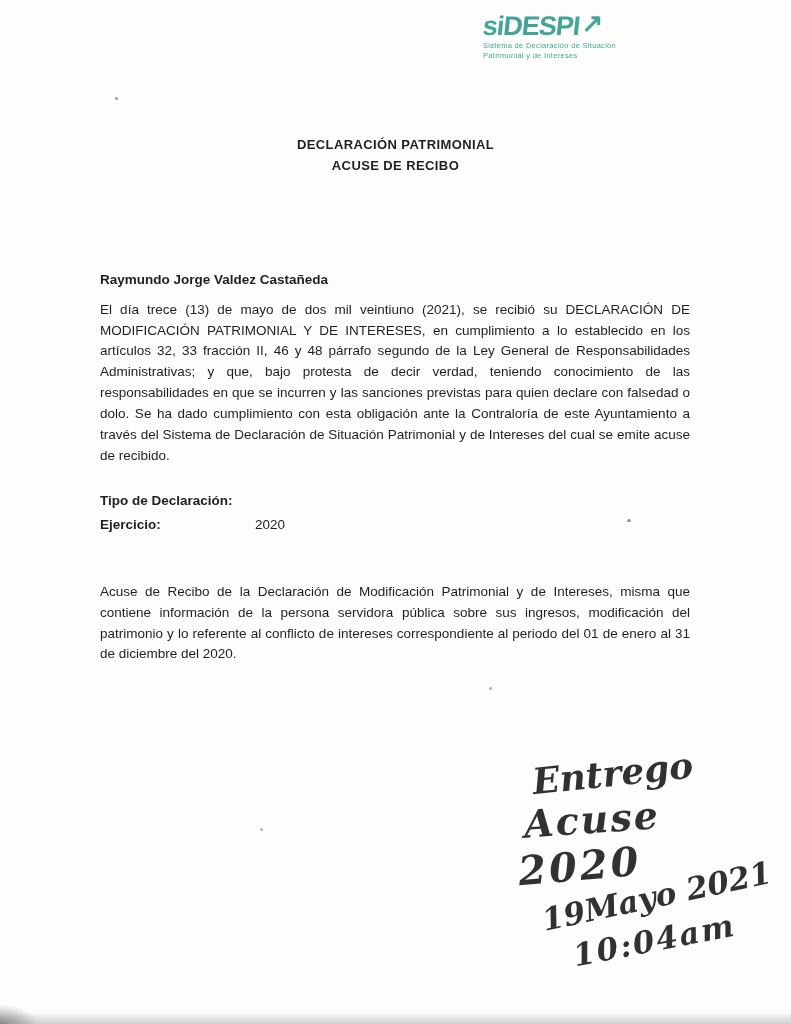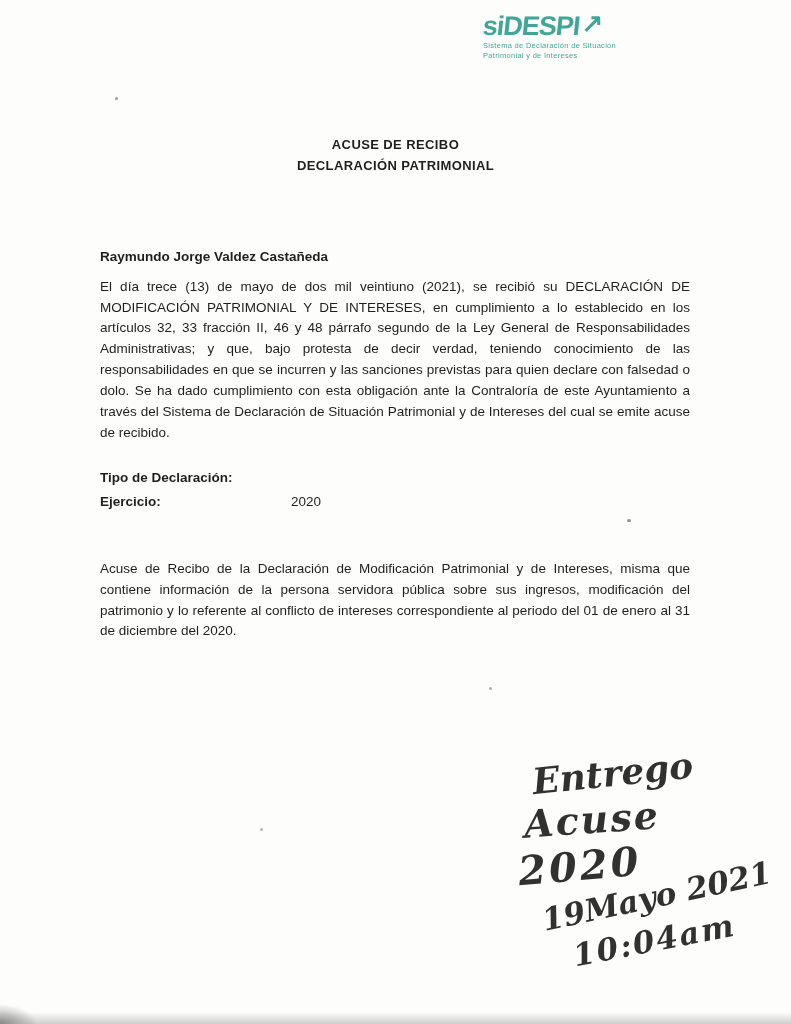--- a/index.html
+++ b/index.html
@@ -28,25 +28,25 @@
     transform:translateY(-3px);margin-left:2px;
   }
   .logo-tagline{font-size:7.5px;letter-spacing:.3px;margin-top:2px;}
   
   .title-block{
     margin-top:135px;text-align:center;
     font-weight:bold;font-size:13px;letter-spacing:.4px;line-height:1.6;
   }
   
   .content{margin:0 101px 0 100px;font-size:13.5px;}
-  .recipient{margin-top:72px;font-weight:bold;}
+  .recipient{margin-top:95px;font-weight:bold;}
   .para{margin-top:13px;text-align:justify;line-height:1.55;}
   
   .fields{margin-top:26px;}
-  .field-row{display:flex;margin-bottom:7px;line-height:1.25;gap:36px;}
+  .field-row{display:flex;margin-bottom:7px;line-height:1.25;}
   .field-label{font-weight:bold;width:155px;flex:0 0 155px;}
   .field-value{font-weight:normal;}
   .para2{margin-top:48px;text-align:justify;line-height:1.55;}
   .department{margin-top:46px;font-weight:bold;letter-spacing:.2px;}
   
   .hand{
     position:absolute;
     font-family:"DejaVu Serif", serif;
     font-style:italic;font-weight:bold;color:#151515;
     white-space:nowrap;opacity:.88;
@@ -76,22 +76,22 @@
 
 <div class="page">
 
   <div class="logo">
     <span class="logo-brand">siDESPI</span><span class="logo-arrow">↗</span>
     <div class="logo-tagline">Sistema de Declaración de Situación</div>
     <div class="logo-tagline">Patrimonial y de Intereses</div>
   </div>
 
   <div class="title-block">
+    <div>DECLARACIÓN PATRIMONIAL</div>
     <div>ACUSE DE RECIBO</div>
-    <div>DECLARACIÓN PATRIMONIAL</div>
   </div>
 
   <div class="content">
 
     <div class="recipient">Raymundo Jorge Valdez Castañeda</div>
 
     <div class="para">El día trece (13) de mayo de dos mil veintiuno (2021), se recibió su DECLARACIÓN DE MODIFICACIÓN PATRIMONIAL Y DE INTERESES, en cumplimiento a lo establecido en los artículos 32, 33 fracción II, 46 y 48 párrafo segundo de la Ley General de Responsabilidades Administrativas; y que, bajo protesta de decir verdad, teniendo conocimiento de las responsabilidades en que se incurren y las sanciones previstas para quien declare con falsedad o dolo. Se ha dado cumplimiento con esta obligación ante la Contraloría de este Ayuntamiento a través del Sistema de Declaración de Situación Patrimonial y de Intereses del cual se emite acuse de recibido.</div>
 
     <div class="fields">
       <div class="field-row">

